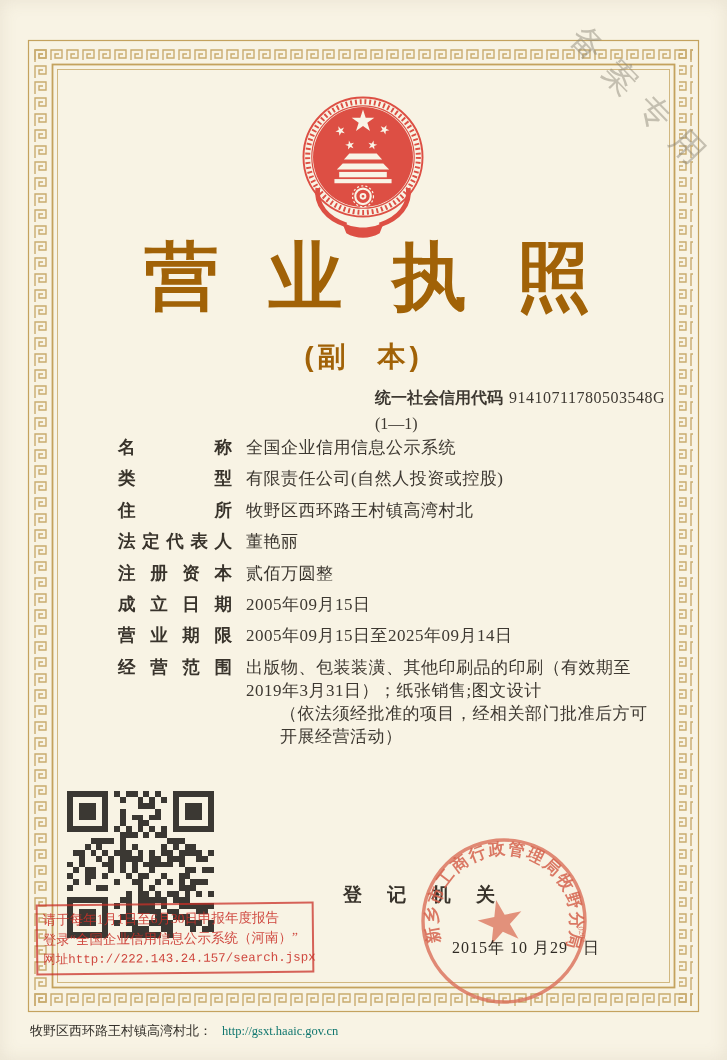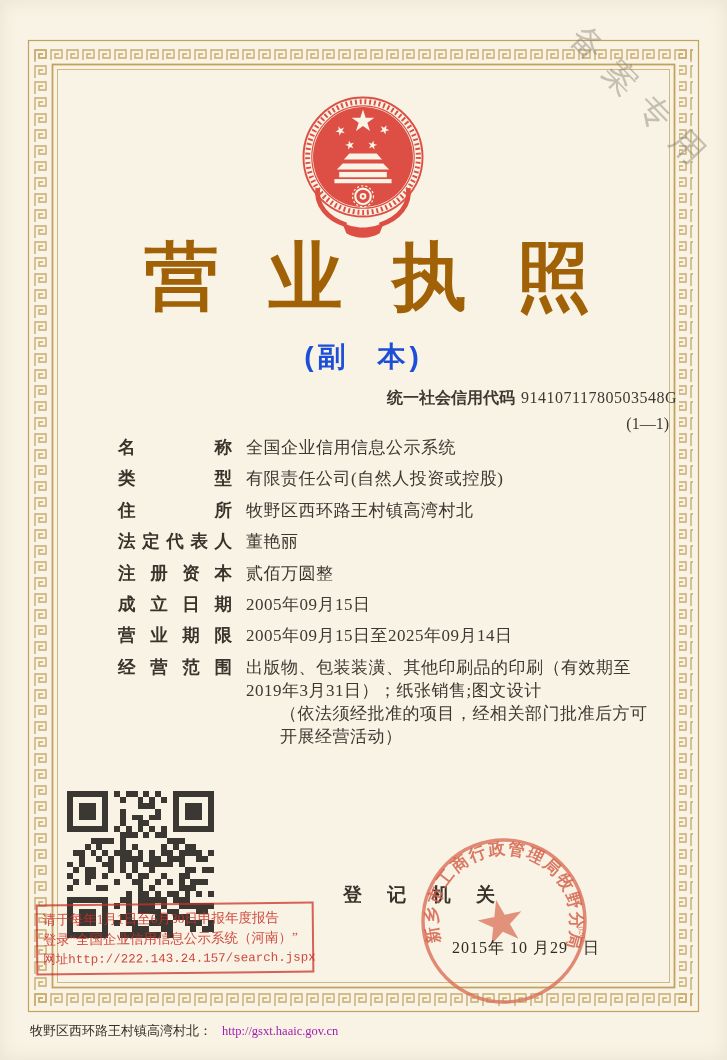--- a/index.html
+++ b/index.html
@@ -25,25 +25,25 @@
   
   .title{
     left:0; right:0; top:236px; text-align:center;
     font-family:"Liberation Sans", sans-serif; font-weight:bold;
     font-size:74px; line-height:1.1; color:#a16207;
     letter-spacing:50px; padding-left:58px; white-space:nowrap;
   }
   .subtitle{
     left:0; right:0; top:338px; text-align:center;
     font-family:"Liberation Sans", sans-serif; font-weight:bold;
-    font-size:28px; color:#1d4ed8; letter-spacing:4px; word-spacing:16px;
-  }
-
-  
-  .credit{ right:50px; top:386px; text-align:right; font-size:16px; line-height:1.45;}
+    font-size:28px; color:#a16207; letter-spacing:4px; word-spacing:16px;
+  }
+
+  
+  .credit{ right:62px; top:386px; font-size:16px; line-height:1.45;}
   .credit .lbl{font-family:"Liberation Sans", sans-serif; font-weight:bold; margin-right:6px;}
   .credit .val{font-family:"Liberation Serif", serif; letter-spacing:.5px;}
   .credit .page-no{display:block; padding-right:8px; margin-top:3px; font-size:16px;}
 
   
   .fields{ left:118px; top:436px; right:70px; }
   .field-row{ display:flex; align-items:flex-start; min-height:31.4px; }
   .field-label{
     width:114px; flex:0 0 114px; margin-right:14px;
     font-family:"Liberation Sans", sans-serif; font-weight:bold;
@@ -76,21 +76,21 @@
   .seal{ left:412px; top:831px; }
   .date-line{ left:452px; top:938px; font-size:16px; letter-spacing:1px; color:#2f2b24; white-space:pre;}
 
   
   .footer{
     left:30px; right:28px; top:1022px;
     display:flex; justify-content:space-between; align-items:baseline;
     font-size:13px; color:#33302a;
   }
   .footer .f-left{display:flex; gap:10px; align-items:baseline;}
-  .footer .f-url{font-family:"Liberation Serif", serif; font-size:12.5px; color:#a21caf;}
+  .footer .f-url{font-family:"Liberation Serif", serif; font-size:12.5px; color:#0f766e;}
 </style>
 </head>
 <body>
 
 <div class="page">
 
   <svg class="abs" style="left:0;top:0" width="727" height="1060" viewBox="0 0 727 1060">
     <defs>
       <pattern id="meander" width="16" height="16" patternUnits="userSpaceOnUse">
         <path d="M3,14 L3,2 L14,2 L14,10 L7,10 L7,6 L11,6" fill="none" stroke="#c9ab6e" stroke-width="1.4"></path>

